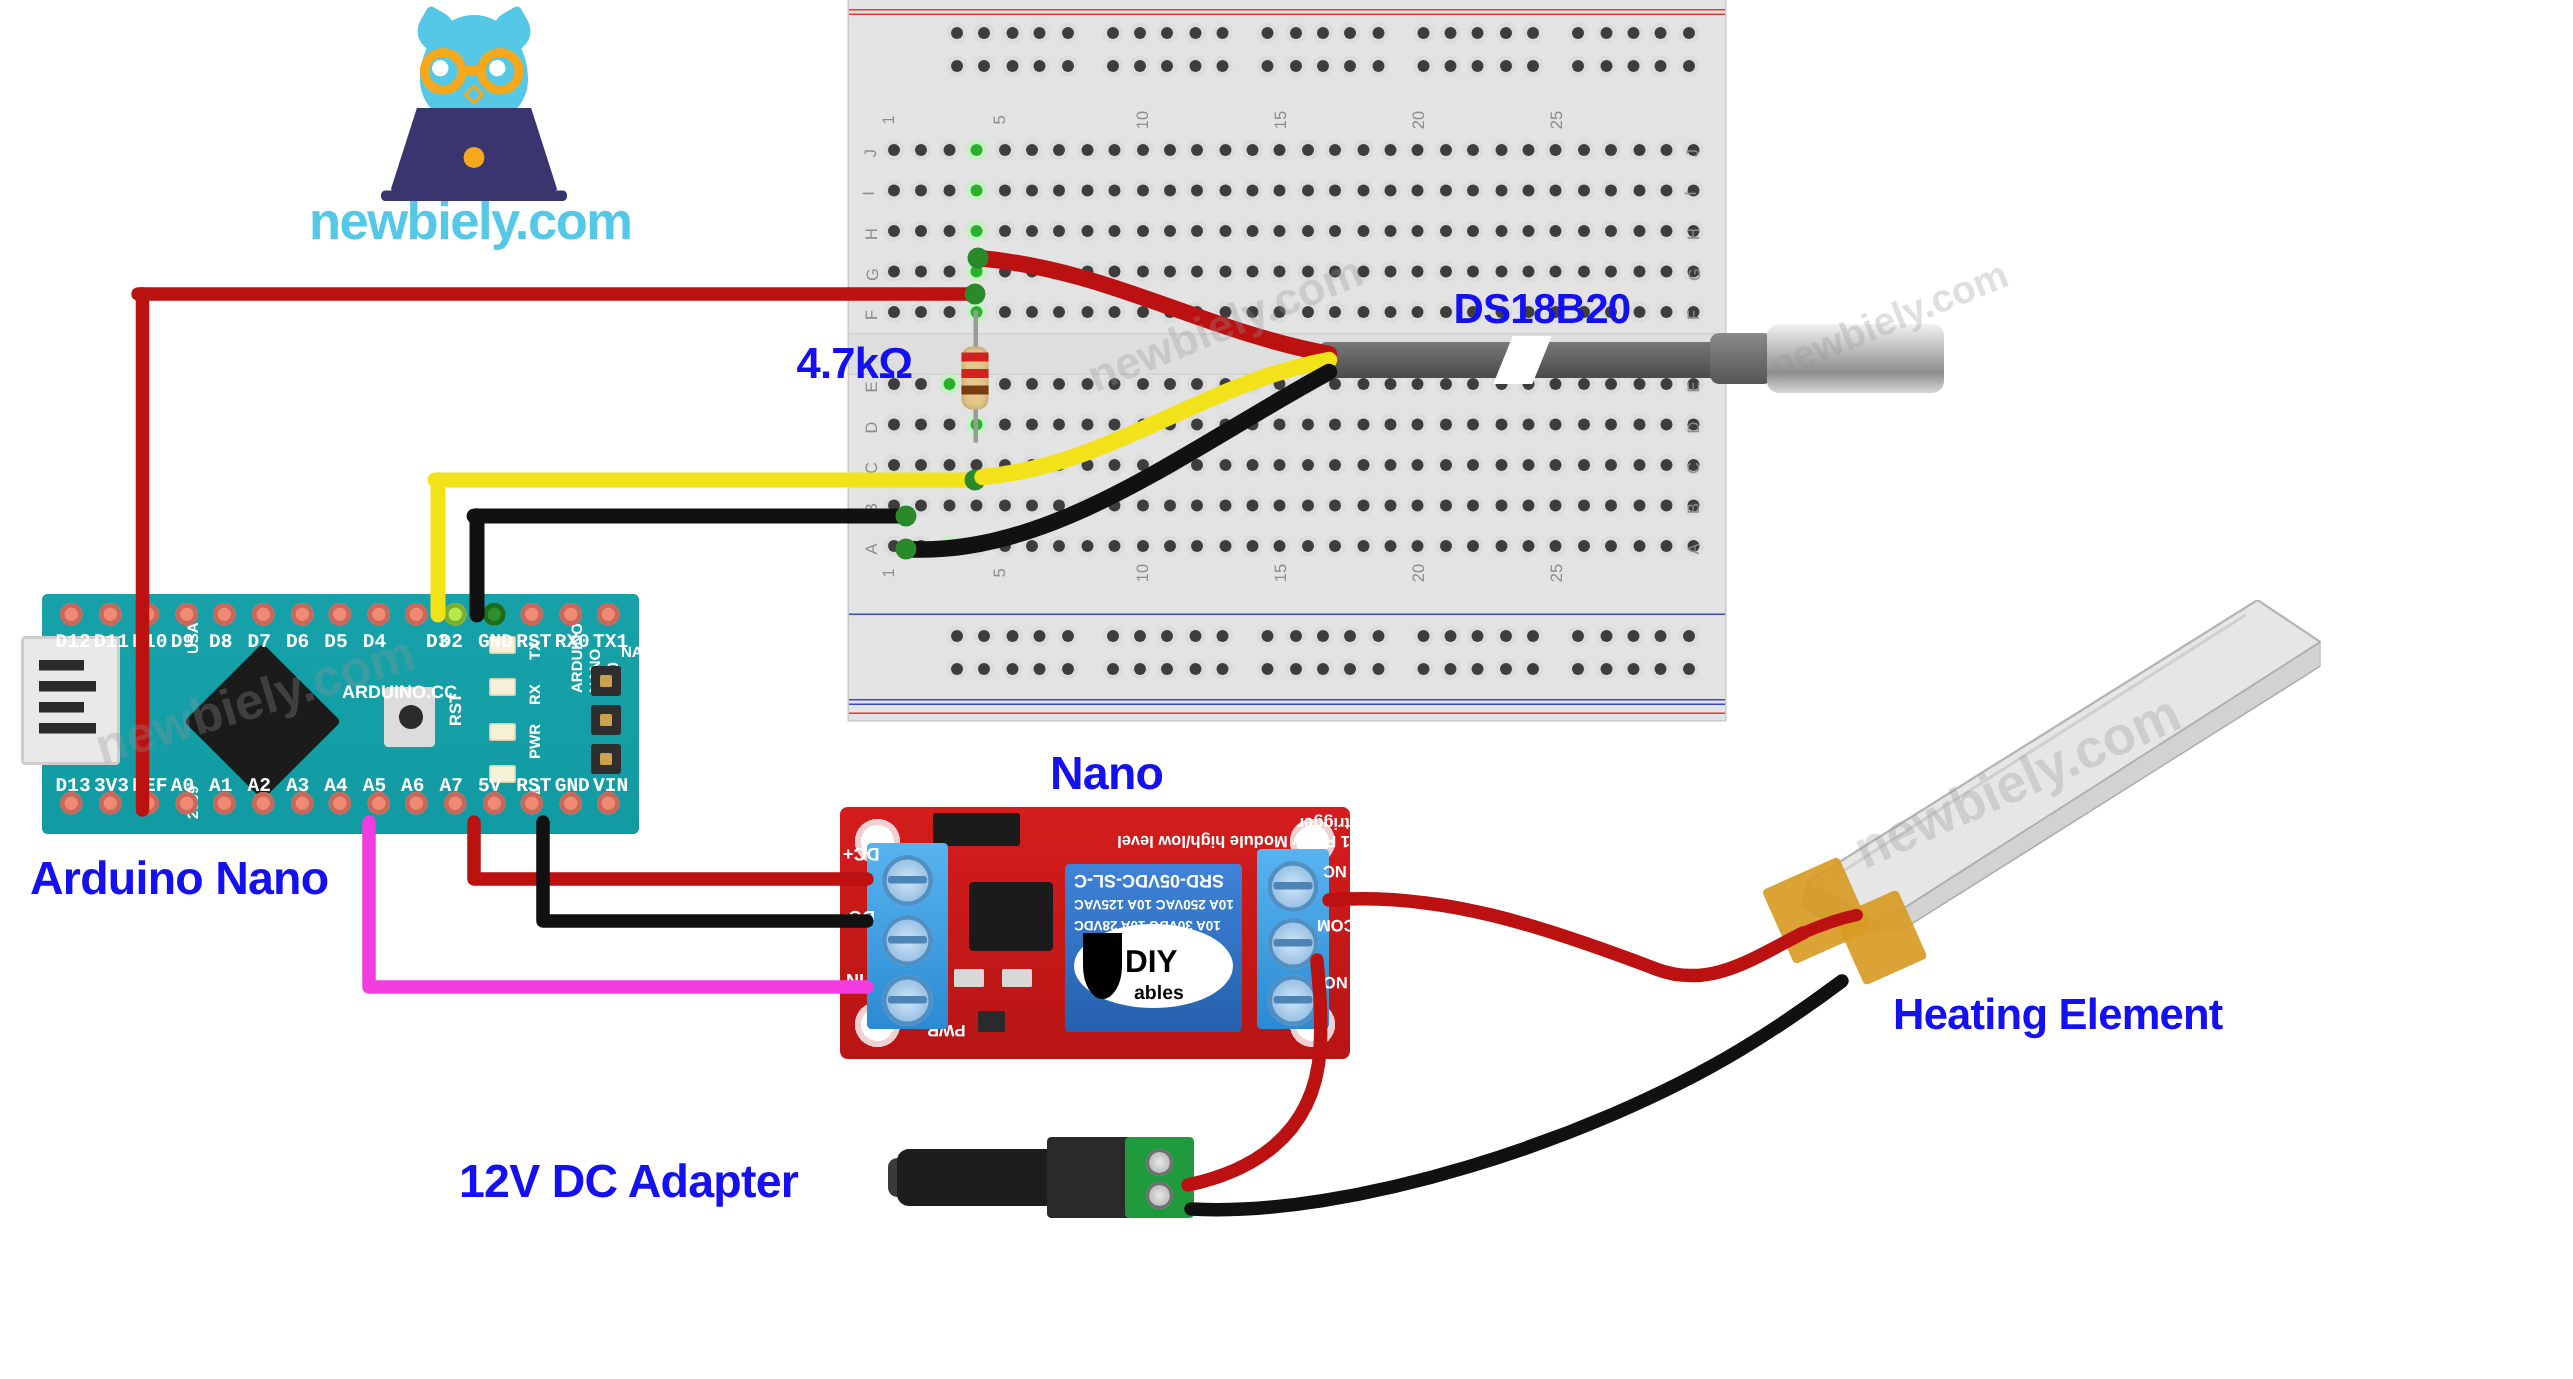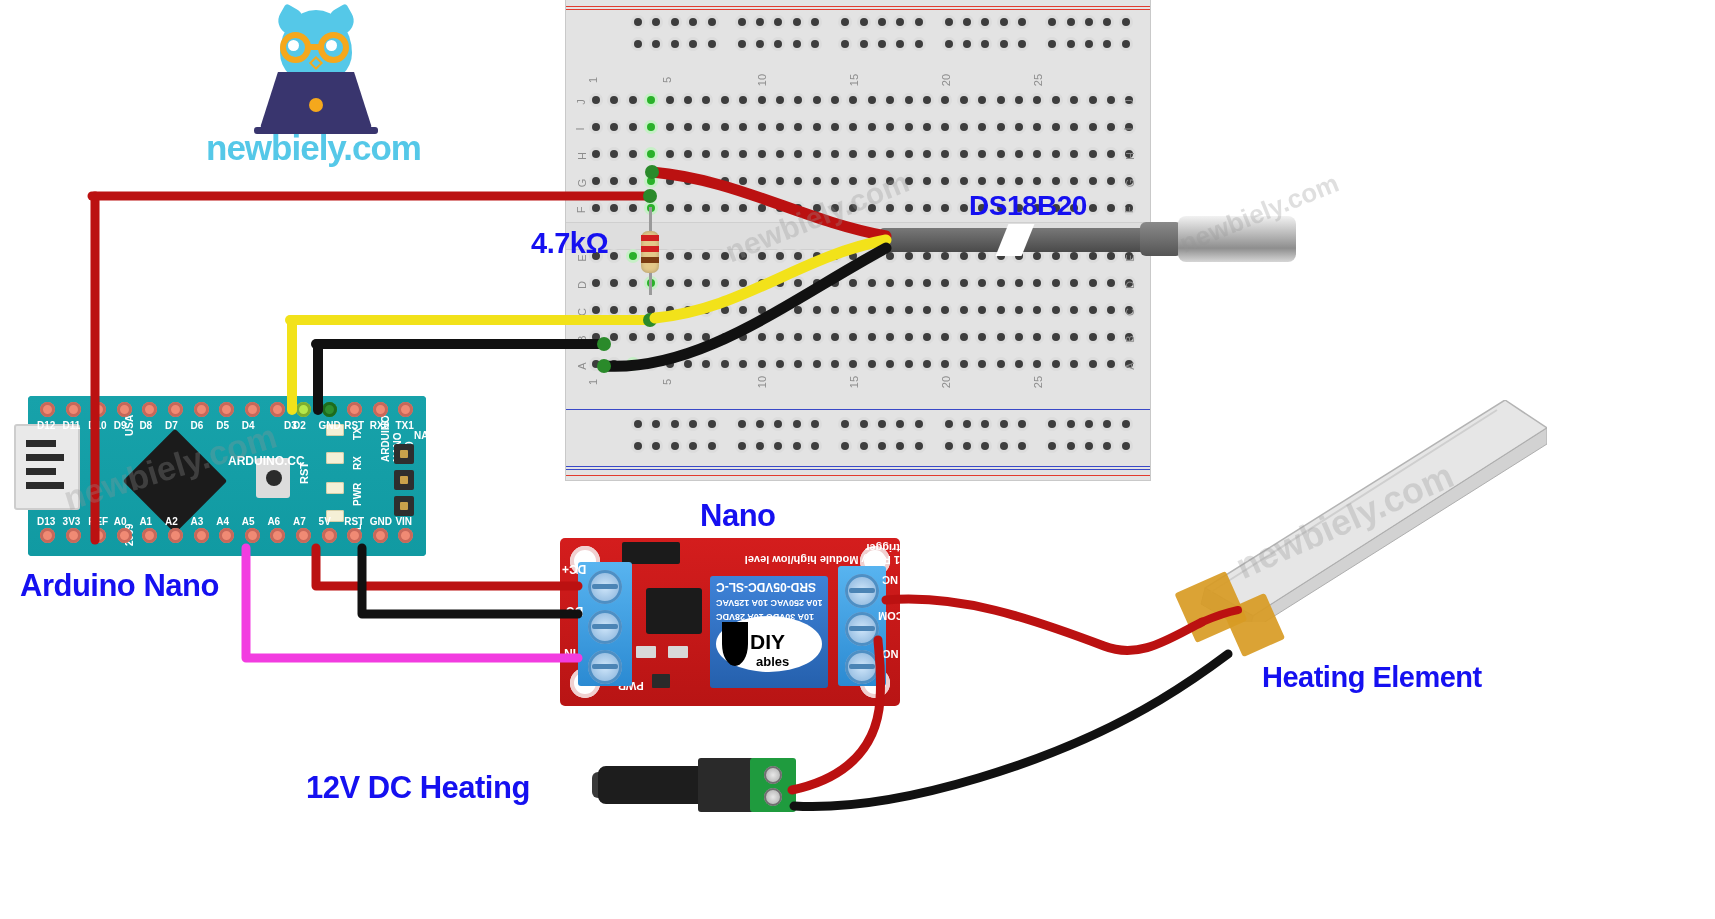--- a/index.html
+++ b/index.html
@@ -71,22 +71,22 @@
 
   
   #nano{left:28px;top:396px;width:398px;height:160px;background:#18a0a8;border-radius:4px;}
   #nano-inner{position:absolute;left:0;top:0;width:398px;height:160px;
               background:linear-gradient(#17a2aa,#119aa2);border-radius:4px;}
   .pinrow{position:absolute;display:flex;}
   .pin{width:15px;height:15px;border-radius:50%;background:#f08a74;
        box-shadow:inset 0 0 0 3px #c7685a;margin-right:10.6px;}
   .pin.on-y{background:#b7e84a;box-shadow:inset 0 0 0 3px #7fae2e;}
   .pin.on-k{background:#2f8f2f;box-shadow:inset 0 0 0 3px #1d6b1d;}
-  .pinlbl{position:absolute;color:#ffffff;font-size:10px;font-weight:bold;
-          font-family:Liberation Sans, sans-serif;}
+  .pinlbl{position:absolute;color:#ffffff;font-size:13px;font-weight:bold;
+          font-family:Liberation Mono, monospace;}
   #mcu{position:absolute;left:110px;top:48px;width:74px;height:74px;background:#1b1b1b;
        transform:rotate(45deg);border-radius:3px;}
   #usb{position:absolute;left:-14px;top:28px;width:62px;height:82px;background:#e9e9e9;
        border:2px solid #cdcdcd;border-radius:3px;}
   .usb-bar{position:absolute;background:#2b2b2b;}
   #rst-btn{position:absolute;left:228px;top:62px;width:34px;height:40px;background:#dcdcdc;border-radius:3px;}
   #rst-dot{position:absolute;left:238px;top:74px;width:16px;height:16px;background:#2b2b2b;border-radius:50%;}
   .led{position:absolute;width:18px;height:12px;background:#f5f0d6;border-radius:2px;
        box-shadow:inset 0 0 0 1px #d6cfa8;}
   .vert-txt{position:absolute;color:#ffffff;font-size:10px;font-weight:bold;
@@ -881,18 +881,18 @@
   <path d="M794,806 C900,812 1060,760 1160,700 C1190,682 1212,666 1228,654" fill="none" stroke="#111111" stroke-width="9" stroke-linecap="round"></path>
 
   <path d="M1202,622 C1216,616 1228,612 1238,610" fill="none" stroke="#bb1111" stroke-width="8" stroke-linecap="round"></path>
 </svg>
 
 <div class="abs lbl" style="left:20px;top:568px;font-size:31px;">Arduino Nano</div>
 <div class="abs lbl" style="left:969px;top:190px;font-size:28px;">DS18B20</div>
 <div class="abs lbl" style="left:531px;top:227px;font-size:29px;">4.7kΩ</div>
 <div class="abs lbl" style="left:700px;top:498px;font-size:31px;">Nano</div>
 <div class="abs lbl" style="left:1262px;top:661px;font-size:29px;">Heating Element</div>
-<div class="abs lbl" style="left:306px;top:770px;font-size:31px;">12V DC Heating</div>
+<div class="abs lbl" style="left:306px;top:770px;font-size:31px;">12V DC Adapter</div>
 
 <div class="wm" style="left:60px;top:448px;font-size:34px;transform:rotate(-17deg);">newbiely.com</div>
 <div class="wm" style="left:720px;top:200px;font-size:30px;transform:rotate(-22deg);">newbiely.com</div>
 <div class="wm" style="left:1175px;top:198px;font-size:26px;transform:rotate(-22deg);">newbiely.com</div>
 <div class="wm" style="left:1228px;top:500px;font-size:36px;transform:rotate(-24deg);">newbiely.com</div>
 
 </body></html>

